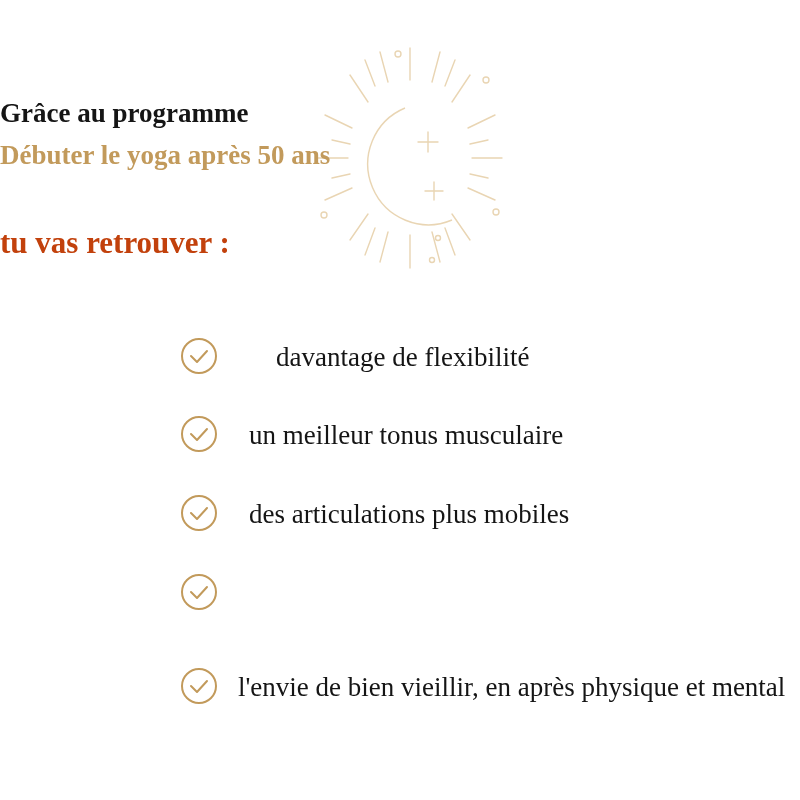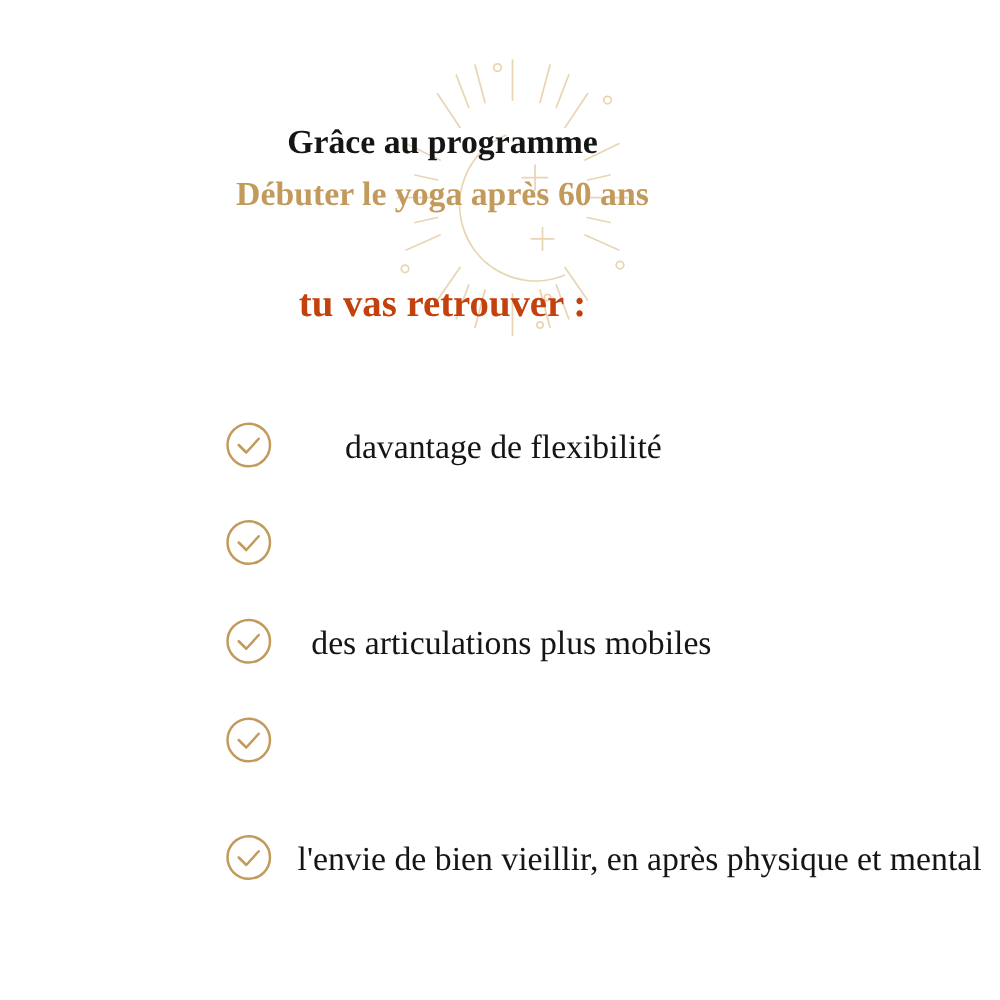--- a/index.html
+++ b/index.html
@@ -2,21 +2,21 @@
 <html><head>
   <meta charset="utf-8">
   <style>
     html, body { margin: 0; padding: 0; }
     body {
       width: 800px; height: 800px; background: #ffffff; position: relative; overflow: hidden;
       font-family: "Liberation Serif", "DejaVu Serif", serif; color: #111111;
     }
     .emblem { position: absolute; left: 310px; top: 40px; width: 200px; height: 235px; }
     .title-line {
-      position: absolute; left: 0; width: 668px; text-align: center; font-weight: bold; padding-left: 20px;
+      position: absolute; left: 0; width: 668px; text-align: left; font-weight: bold;
     }
     .t1 { top: 98px; font-size: 27px; color: #151515; }
     .t2 { top: 140px; font-size: 27px; color: #c29a5b; }
     .t3 { top: 225px; font-size: 31px; color: #c2410c; }
     .item { position: absolute; left: 0; width: 800px; height: 40px; }
     .check { position: absolute; left: 180px; top: 0; width: 38px; height: 38px; }
     .item-text { position: absolute; font-size: 27px; top: 5px; white-space: nowrap; color: #151515; }
   </style>
 </head>
 <body>
@@ -59,36 +59,37 @@
     <circle cx="122" cy="220" r="2.5"></circle>
 
     <path d="M 95 68 A 50 50 0 1 0 142 180 A 58 58 0 0 1 95 68 Z"></path>
 
     <path d="M 118 92 L 118 112 M 108 102 L 128 102"></path>
     <path d="M 124 142 L 124 160 M 115 151 L 133 151"></path>
   </g>
 </svg>
 
 <div class="title-line t1">Grâce au programme</div>
-<div class="title-line t2">Débuter le yoga après 60 ans</div>
+<div class="title-line t2">Débuter le yoga après 50 ans</div>
 <div class="title-line t3">tu vas retrouver :</div>
 
 <div>
   <div class="item" style="top:337px">
     <svg class="check" viewBox="0 0 38 38">
         <circle cx="19" cy="19" r="17" fill="none" stroke="#c29a5b" stroke-width="2"></circle>
         <polyline points="11,19 17,25 27,14" fill="none" stroke="#c29a5b" stroke-width="2" stroke-linecap="round" stroke-linejoin="round"></polyline>
       </svg>
     <span class="item-text" style="left:276px">davantage de flexibilité</span>
   </div>
   <div class="item" style="top:415px">
     <svg class="check" viewBox="0 0 38 38">
         <circle cx="19" cy="19" r="17" fill="none" stroke="#c29a5b" stroke-width="2"></circle>
         <polyline points="11,19 17,25 27,14" fill="none" stroke="#c29a5b" stroke-width="2" stroke-linecap="round" stroke-linejoin="round"></polyline>
       </svg>
+    <span class="item-text" style="left:249px">un meilleur tonus musculaire</span>
   </div>
   <div class="item" style="top:494px">
     <svg class="check" viewBox="0 0 38 38">
         <circle cx="19" cy="19" r="17" fill="none" stroke="#c29a5b" stroke-width="2"></circle>
         <polyline points="11,19 17,25 27,14" fill="none" stroke="#c29a5b" stroke-width="2" stroke-linecap="round" stroke-linejoin="round"></polyline>
       </svg>
     <span class="item-text" style="left:249px">des articulations plus mobiles</span>
   </div>
   <div class="item" style="top:573px">
     <svg class="check" viewBox="0 0 38 38">

